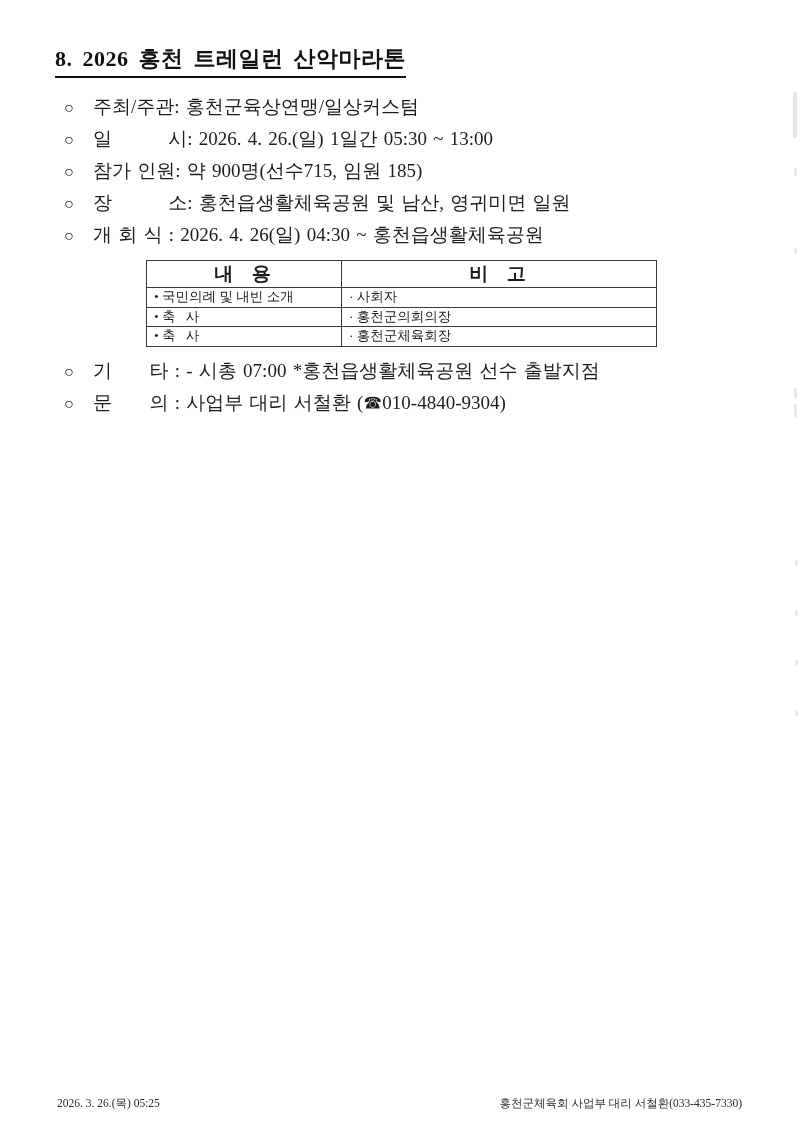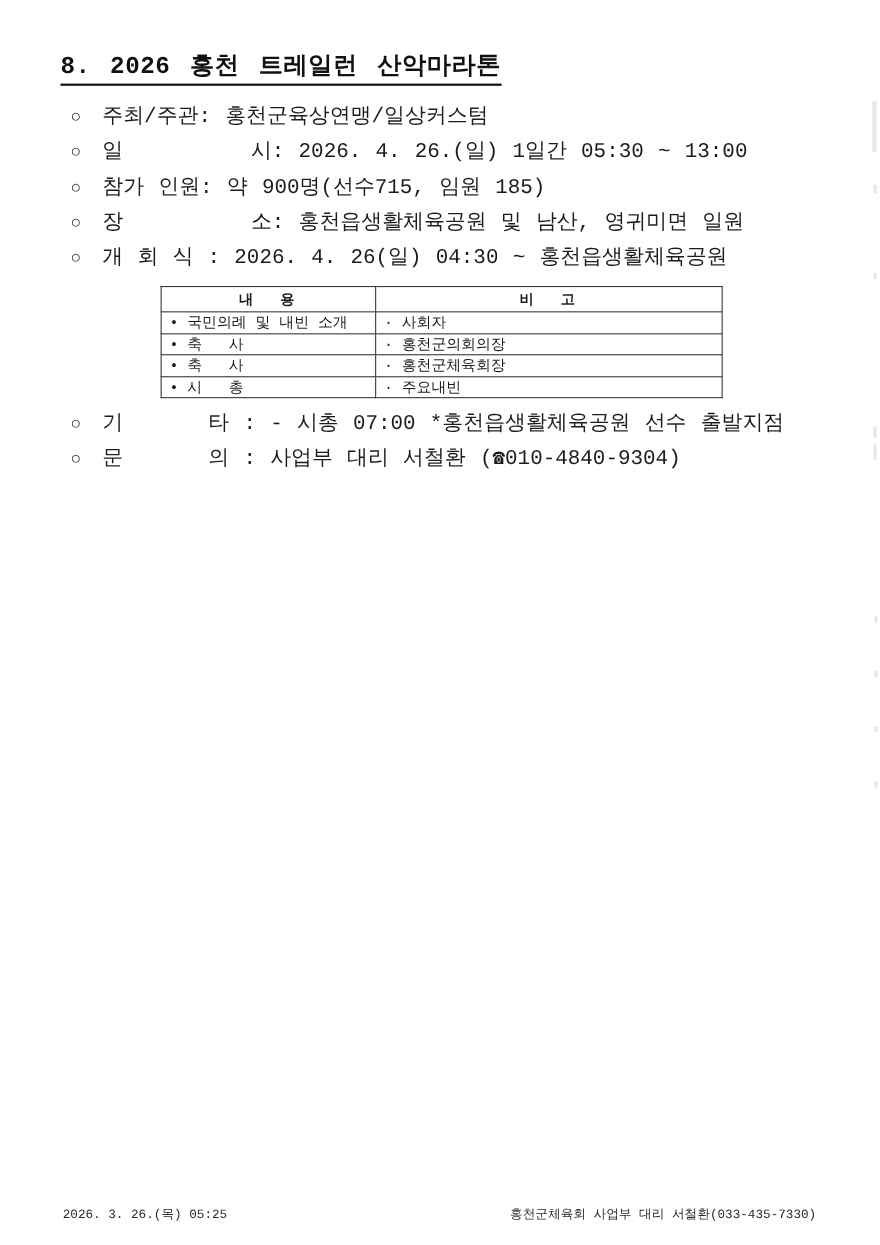--- a/index.html
+++ b/index.html
@@ -6,21 +6,21 @@
     margin: 0;
     padding: 0;
     background: #ffffff;
   }
   .page {
     position: relative;
     width: 800px;
     height: 1132px;
     background: #ffffff;
     overflow: hidden;
-    font-family: Liberation Mono, monospace;
+    font-family: Liberation Serif, serif;
     color: #1c1c1c;
   }
   .doc-title {
     margin: 44px 0 0 55px;
     font-size: 22px;
     font-weight: bold;
     color: #111;
     letter-spacing: 0.5px;
     word-spacing: 4px;
   }
@@ -61,21 +61,21 @@
     color: #1c1c1c;
   }
   table.schedule th, table.schedule td {
     border: 1.4px solid #3a3a3a;
     padding: 0 7px;
     white-space: pre-wrap;
     overflow: hidden;
   }
   table.schedule th {
     height: 22px;
-    font-size: 13px;
+    font-size: 19px;
     font-weight: bold;
     text-align: center;
     letter-spacing: 3px;
   }
   table.schedule td {
     height: 18.5px;
     text-align: left;
   }
   .col-content { width: 195px; }
   .col-note { width: 315px; }
@@ -152,24 +152,20 @@
           <td>· 사회자</td>
         </tr>
         <tr>
           <td>• 축   사</td>
           <td>· 홍천군의회의장</td>
         </tr>
         <tr>
           <td>• 축   사</td>
           <td>· 홍천군체육회장</td>
         </tr>
-        <tr>
-          <td>• 시   총</td>
-          <td>· 주요내빈</td>
-        </tr>
       </tbody>
     </table>
 
     <div class="line">
       <span class="marker">○</span>
       <span class="line-text">기      타 : - 시총 07:00 *홍천읍생활체육공원 선수 출발지점</span>
     </div>
     <div class="line">
       <span class="marker">○</span>
       <span class="line-text">문      의 : 사업부 대리 서철환 (☎010-4840-9304)</span>

